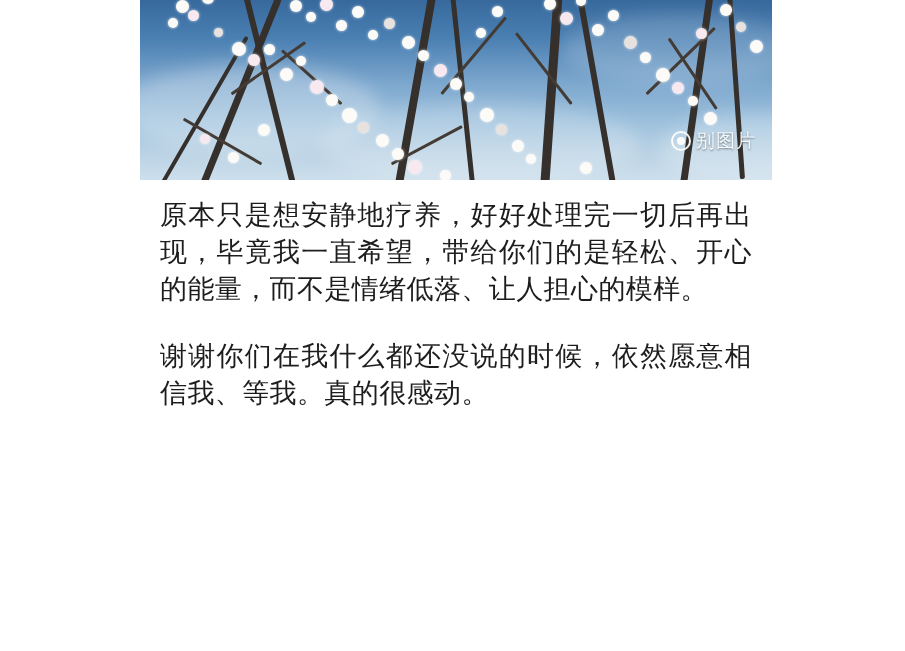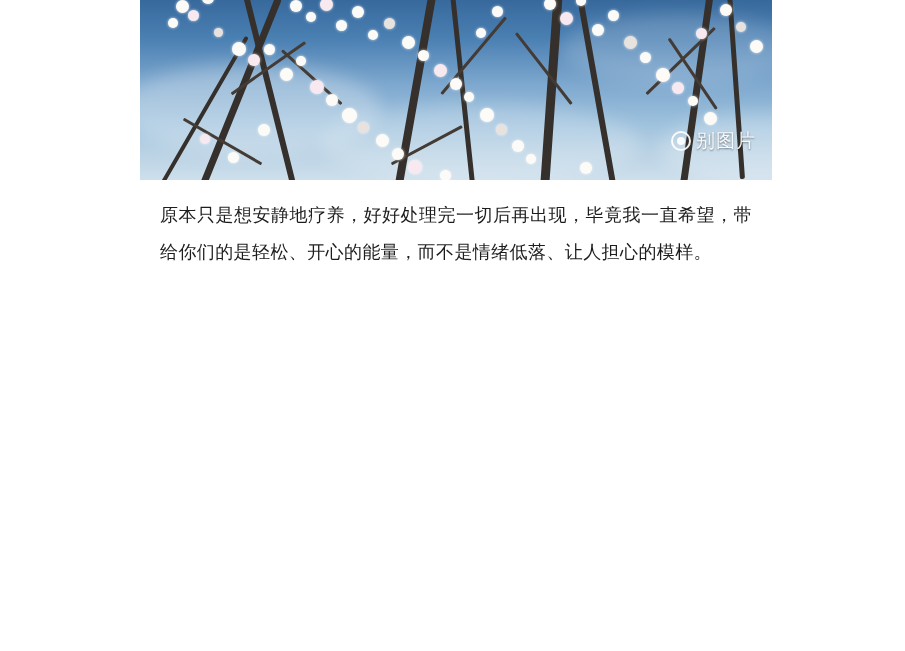--- a/index.html
+++ b/index.html
@@ -100,21 +100,21 @@
   
   .article {
     position: absolute;
     left: 160px;
     top: 196px;
     width: 592px;
   }
   .para {
     margin: 0 0 30px 0;
     font-family: "DejaVu Sans", sans-serif;
-    font-size: 18px;
+    font-size: 27px;
     line-height: 37px;
     color: #1d1d1d;
     letter-spacing: 0.4px;
     text-align: justify;
   }
   .para:last-child { margin-bottom: 0; }
 </style>
 </head>
 <body>
 
@@ -202,15 +202,16 @@
     <div class="bl" style="left:300px; top:186px; width:11px; height:11px;"></div>
 
     <div class="watermark">
       <span class="wm-badge"></span>
       <span>别图片</span>
     </div>
   </div>
 
   <div class="article">
     <p class="para">原本只是想安静地疗养，好好处理完一切后再出现，毕竟我一直希望，带给你们的是轻松、开心的能量，而不是情绪低落、让人担心的模样。</p>
+    <p class="para">谢谢你们在我什么都还没说的时候，依然愿意相信我、等我。真的很感动。</p>
   </div>
 
 </div>
 
 </body></html>

